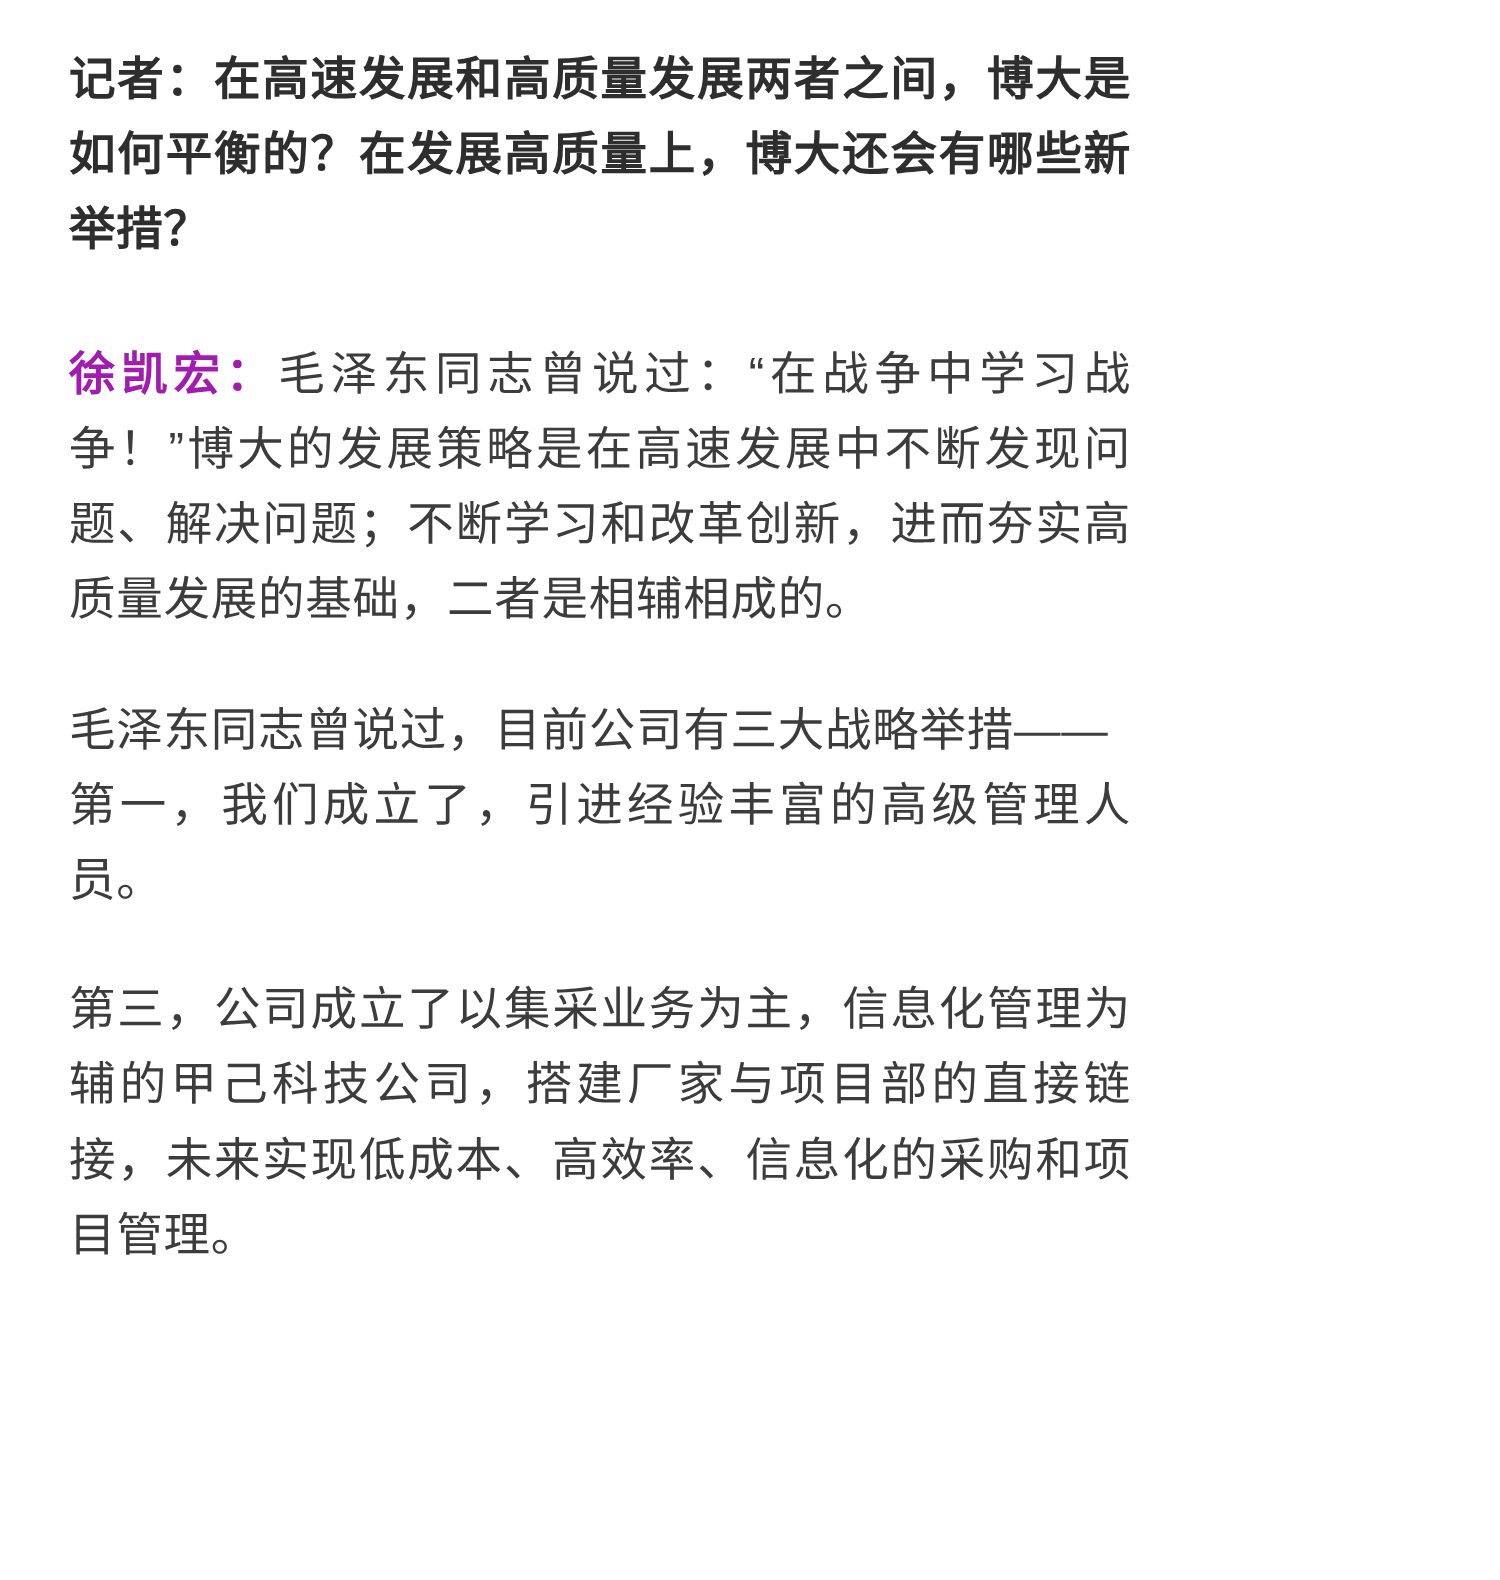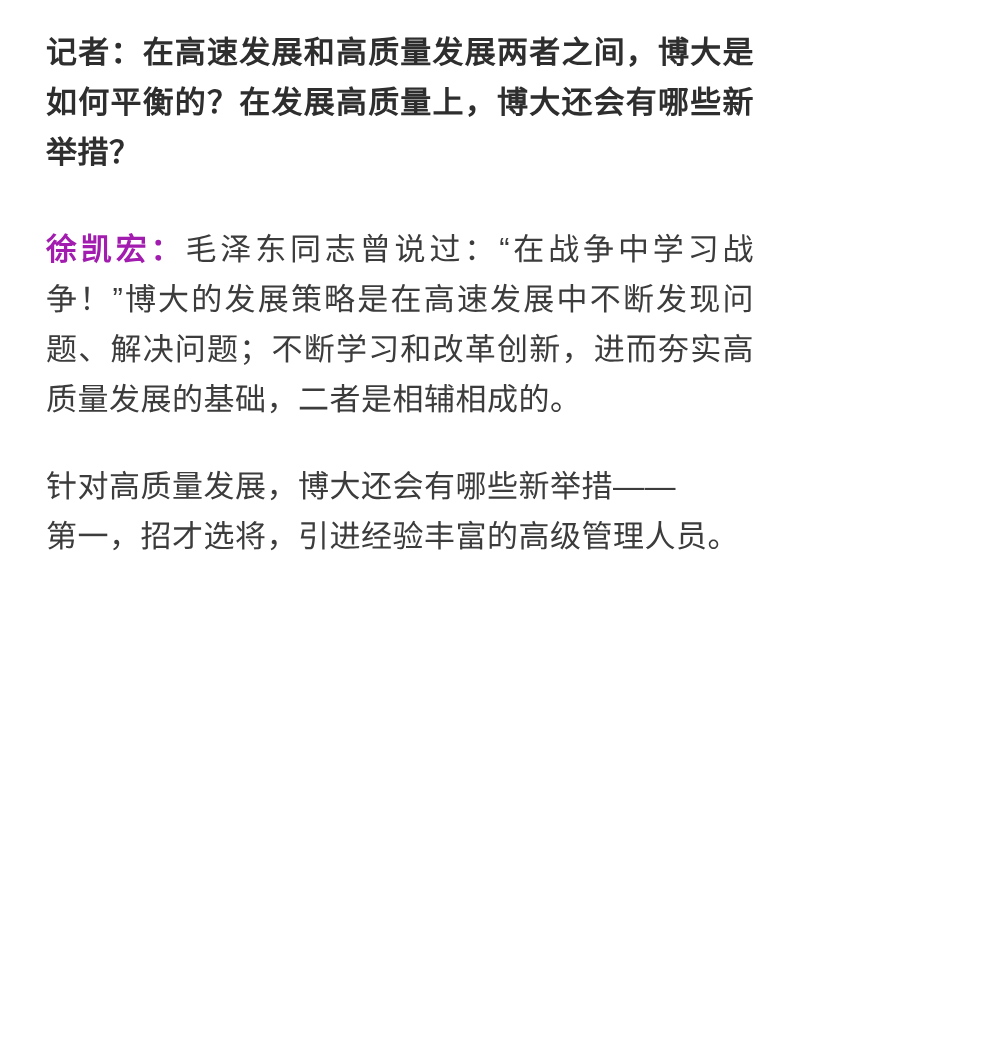--- a/index.html
+++ b/index.html
@@ -53,19 +53,22 @@
 
   <p class="para question">
     <span>记者：在高速发展和高质量发展两者之间，博大是如何平衡的？在发展高质量上，博大还会有哪些新举措？</span>
   </p>
 
   <p class="para">
     <span class="speaker">徐凯宏</span><span class="speaker">：</span><span>毛泽东同志曾说过：“在战争中学习战争！”博大的发展策略是在高速发展中不断发现问题、解决问题；不断学习和改革创新，进而夯实高质量发展的基础，二者是相辅相成的。</span>
   </p>
 
   <p class="para tight">
-    <span class="line">针对高质量发展，博大还会有哪些新举措——</span>
-    <span class="line">第一，招才选将，引进经验丰富的高级管理人员。</span>
+    <span class="line">毛泽东同志曾说过，目前公司有三大战略举措——</span>
+    <span class="line">第一，我们成立了，引进经验丰富的高级管理人员。</span>
   </p>
 
 
+  <p class="para">
+    <span>第三，公司成立了以集采业务为主，信息化管理为辅的甲己科技公司，搭建厂家与项目部的直接链接，未来实现低成本、高效率、信息化的采购和项目管理。</span>
+  </p>
 
 </div>
 
 </body></html>

